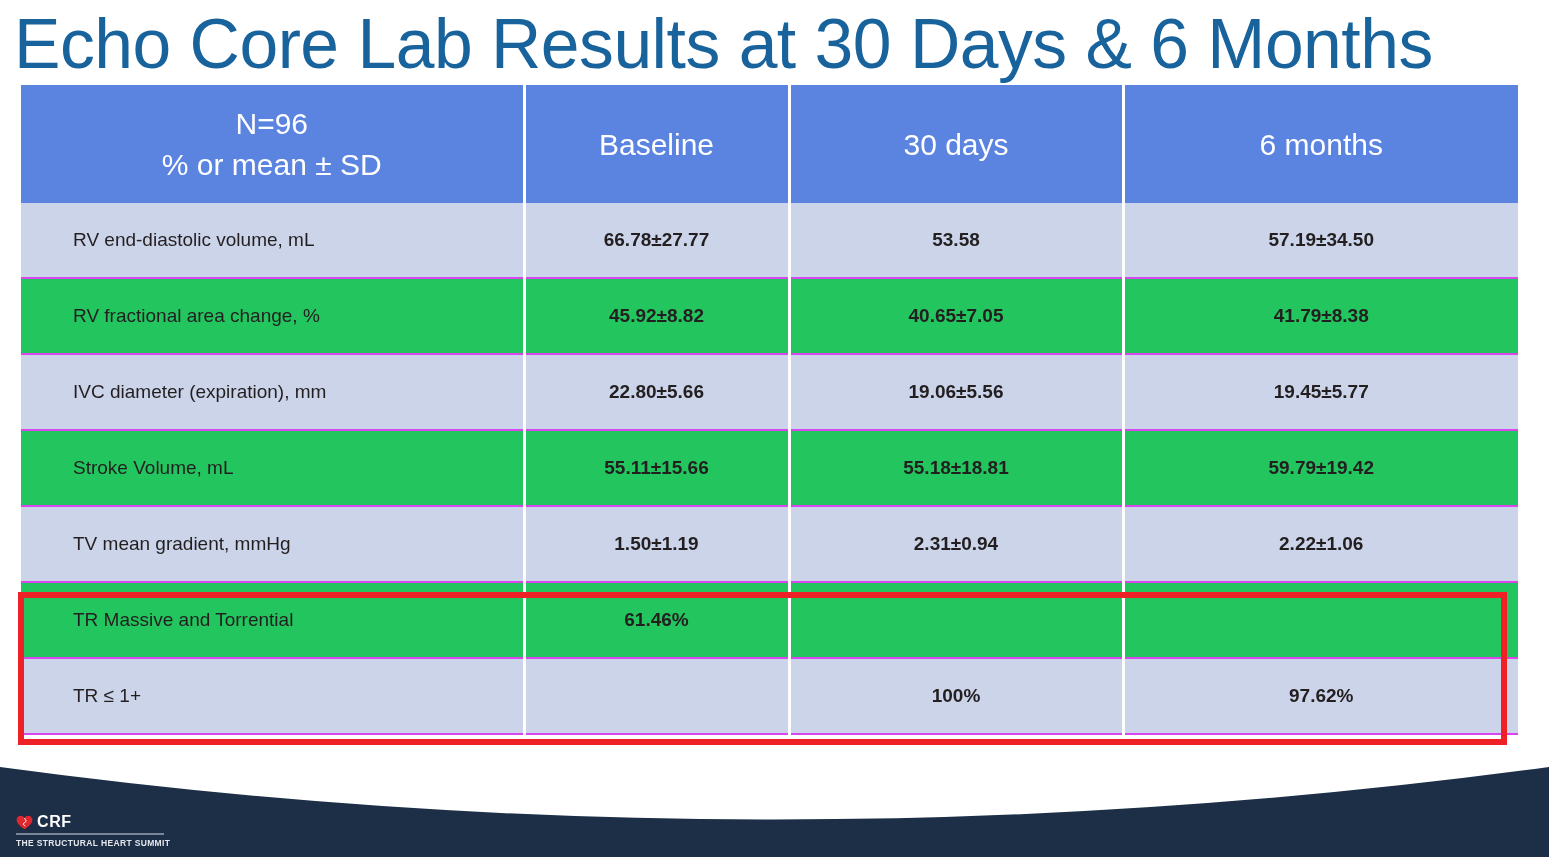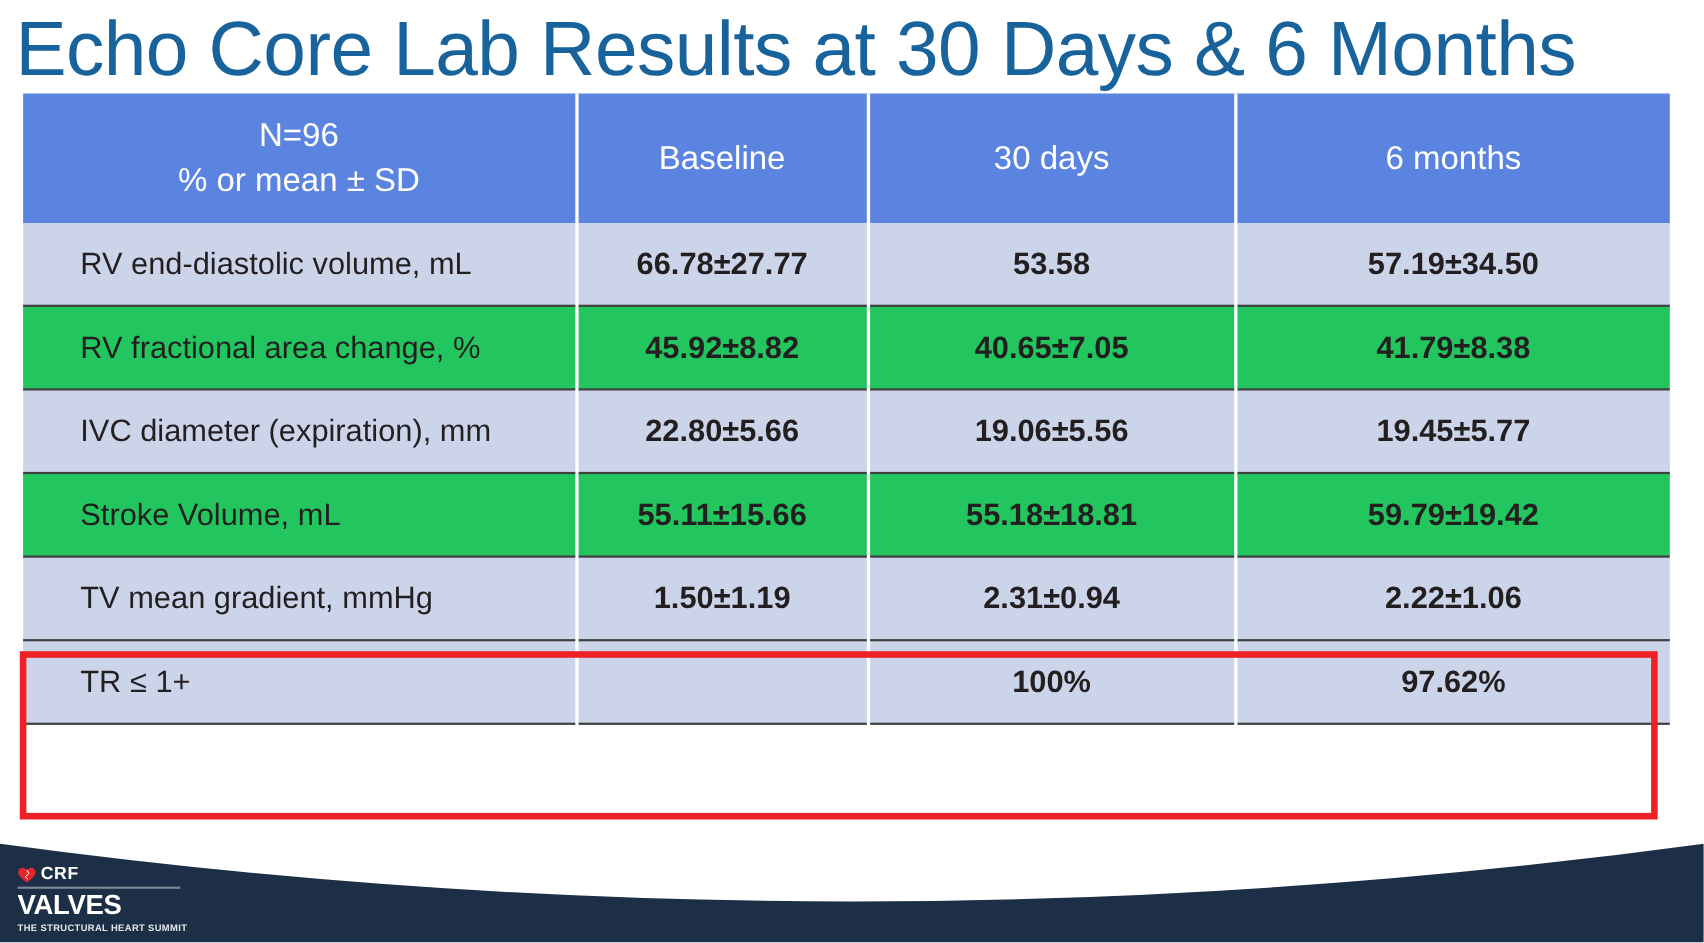--- a/index.html
+++ b/index.html
@@ -64,27 +64,27 @@
     text-align: center;
     vertical-align: middle;
     border-right: 3px solid #ffffff;
     padding: 0;
   }
   table.echo thead th:last-child { border-right: none; }
   .hdr-line1 { display: block; }
   .hdr-line2 { display: block; }
 
   table.echo tbody td {
-    font-size: 28px;
+    font-size: 19px;
     color: #231f20;
     height: 74px;
     padding: 0;
     vertical-align: middle;
     border-right: 3px solid #ffffff;
-    border-bottom: 2px solid #404040;
+    border-bottom: 2px solid #d946ef;
   }
   table.echo tbody td:last-child { border-right: none; }
   table.echo tbody td.label {
     text-align: left;
     padding-left: 52px;
   }
   table.echo tbody td.val {
     text-align: center;
     font-weight: bold;
   }
@@ -220,20 +220,26 @@
           <td class="val">55.11±15.66</td>
           <td class="val">55.18±18.81</td>
           <td class="val">59.79±19.42</td>
         </tr>
         <tr class="odd">
           <td class="label">TV mean gradient, mmHg</td>
           <td class="val">1.50±1.19</td>
           <td class="val">2.31±0.94</td>
           <td class="val">2.22±1.06</td>
         </tr>
+        <tr class="even">
+          <td class="label">TR Massive and Torrential</td>
+          <td class="val">61.46%</td>
+          <td class="val"></td>
+          <td class="val"></td>
+        </tr>
         <tr class="odd">
           <td class="label">TR ≤ 1+</td>
           <td class="val"></td>
           <td class="val">100%</td>
           <td class="val">97.62%</td>
         </tr>
       </tbody>
     </table>
   </div>
 
@@ -247,17 +253,16 @@
 
   <div class="logo">
     <div class="logo-crf">
       <svg class="logo-heart" viewBox="0 0 17 15">
         <path d="M8.5,14.2 C3.2,10.6 0.6,8.0 0.6,5.0 C0.6,2.5 2.4,0.8 4.6,0.8 C6.1,0.8 7.6,1.6 8.5,3.0 C9.4,1.6 10.9,0.8 12.4,0.8 C14.6,0.8 16.4,2.5 16.4,5.0 C16.4,8.0 13.8,10.6 8.5,14.2 Z" fill="#e0272e"></path>
         <path d="M8.5,3.0 L10.3,6.2 L7.0,9.0 L9.3,11.2" stroke="#ffffff" stroke-width="0.9" fill="none"></path>
       </svg>
       <span class="logo-crf-text">CRF</span>
     </div>
     <div class="logo-rule"></div>
-    <div class="logo-valves">VALVES</div>
     <div class="logo-tag">THE STRUCTURAL HEART SUMMIT</div>
   </div>
 
 </div>
 
 </body></html>

